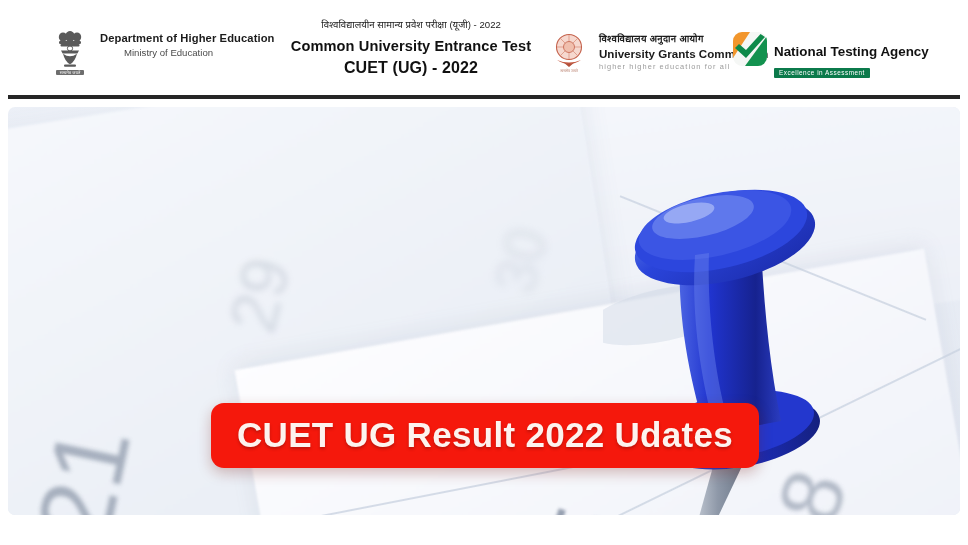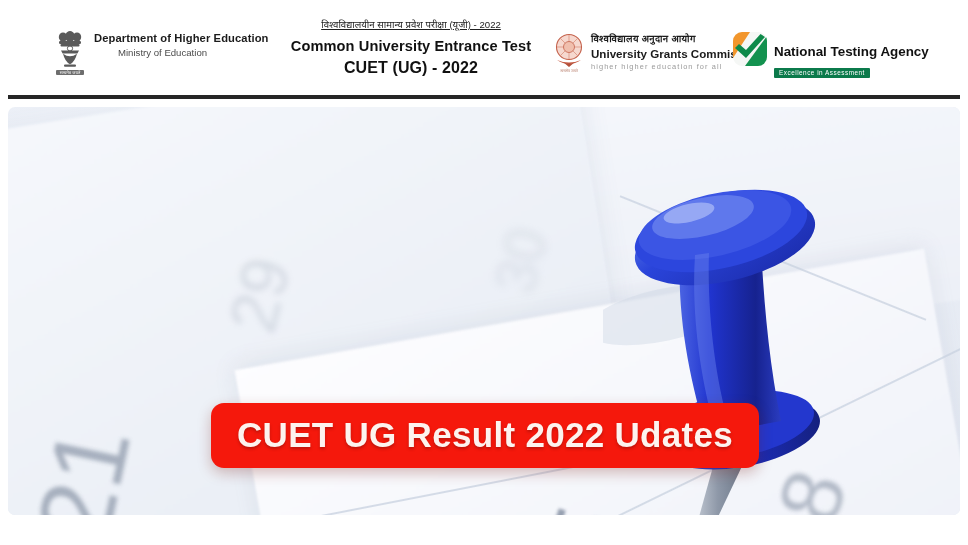--- a/index.html
+++ b/index.html
@@ -18,40 +18,40 @@
     display:flex;align-items:center;
   }
   .hdr-rule{
     position:absolute;left:8px;top:95px;width:952px;height:4px;
     background:#262626;
   }
 
   
   .dept-block{
     position:absolute;left:52px;top:26px;
-    display:flex;align-items:flex-start;gap:6px;
+    display:flex;align-items:flex-start;gap:12px;
   }
   .emblem{width:36px;height:56px;position:relative;}
   .emblem svg{display:block;}
   .dept-text{padding-top:5px;}
   .dept-l1{font-size:11.2px;font-weight:bold;color:#1b1b1b;letter-spacing:.1px;line-height:1.25;}
   .dept-l2{font-size:9.6px;color:#4b4b4b;line-height:1.45;margin-top:1px;margin-left:24px;}
   .dept-l3{font-size:8.6px;color:#7a7a7a;line-height:1.45;}
 
   
   .cuet-block{
     position:absolute;left:286px;top:18px;width:250px;text-align:center;
   }
-  .cuet-hi{font-size:9.6px;color:#202020;line-height:1.4;white-space:nowrap;text-decoration:underline;}
+  .cuet-hi{font-size:9.6px;color:#202020;line-height:1.4;white-space:nowrap;}
   .cuet-en{font-size:14.6px;font-weight:bold;color:#111111;margin-top:7px;letter-spacing:.1px;}
   .cuet-sub{font-size:16px;font-weight:bold;color:#111111;margin-top:5px;letter-spacing:.1px;}
 
   
   .ugc-block{
-    position:absolute;left:549px;top:30px;display:flex;align-items:center;gap:2px;
+    position:absolute;left:549px;top:30px;display:flex;align-items:center;gap:10px;
   }
   .ugc-mark{width:40px;height:44px;}
   .ugc-text{padding-top:1px;}
   .ugc-hi{font-size:9.6px;color:#1a1a1a;font-weight:bold;line-height:1.25;letter-spacing:.3px;}
   .ugc-en{font-size:11.6px;color:#1a1a1a;font-weight:bold;line-height:1.3;margin-top:1px;}
   .ugc-tag{font-size:7.4px;color:#9a9a9a;letter-spacing:1.1px;line-height:1.4;margin-top:1px;}
 
   
   .nta-block{
     position:absolute;left:733px;top:29px;display:flex;align-items:flex-start;gap:7px;

